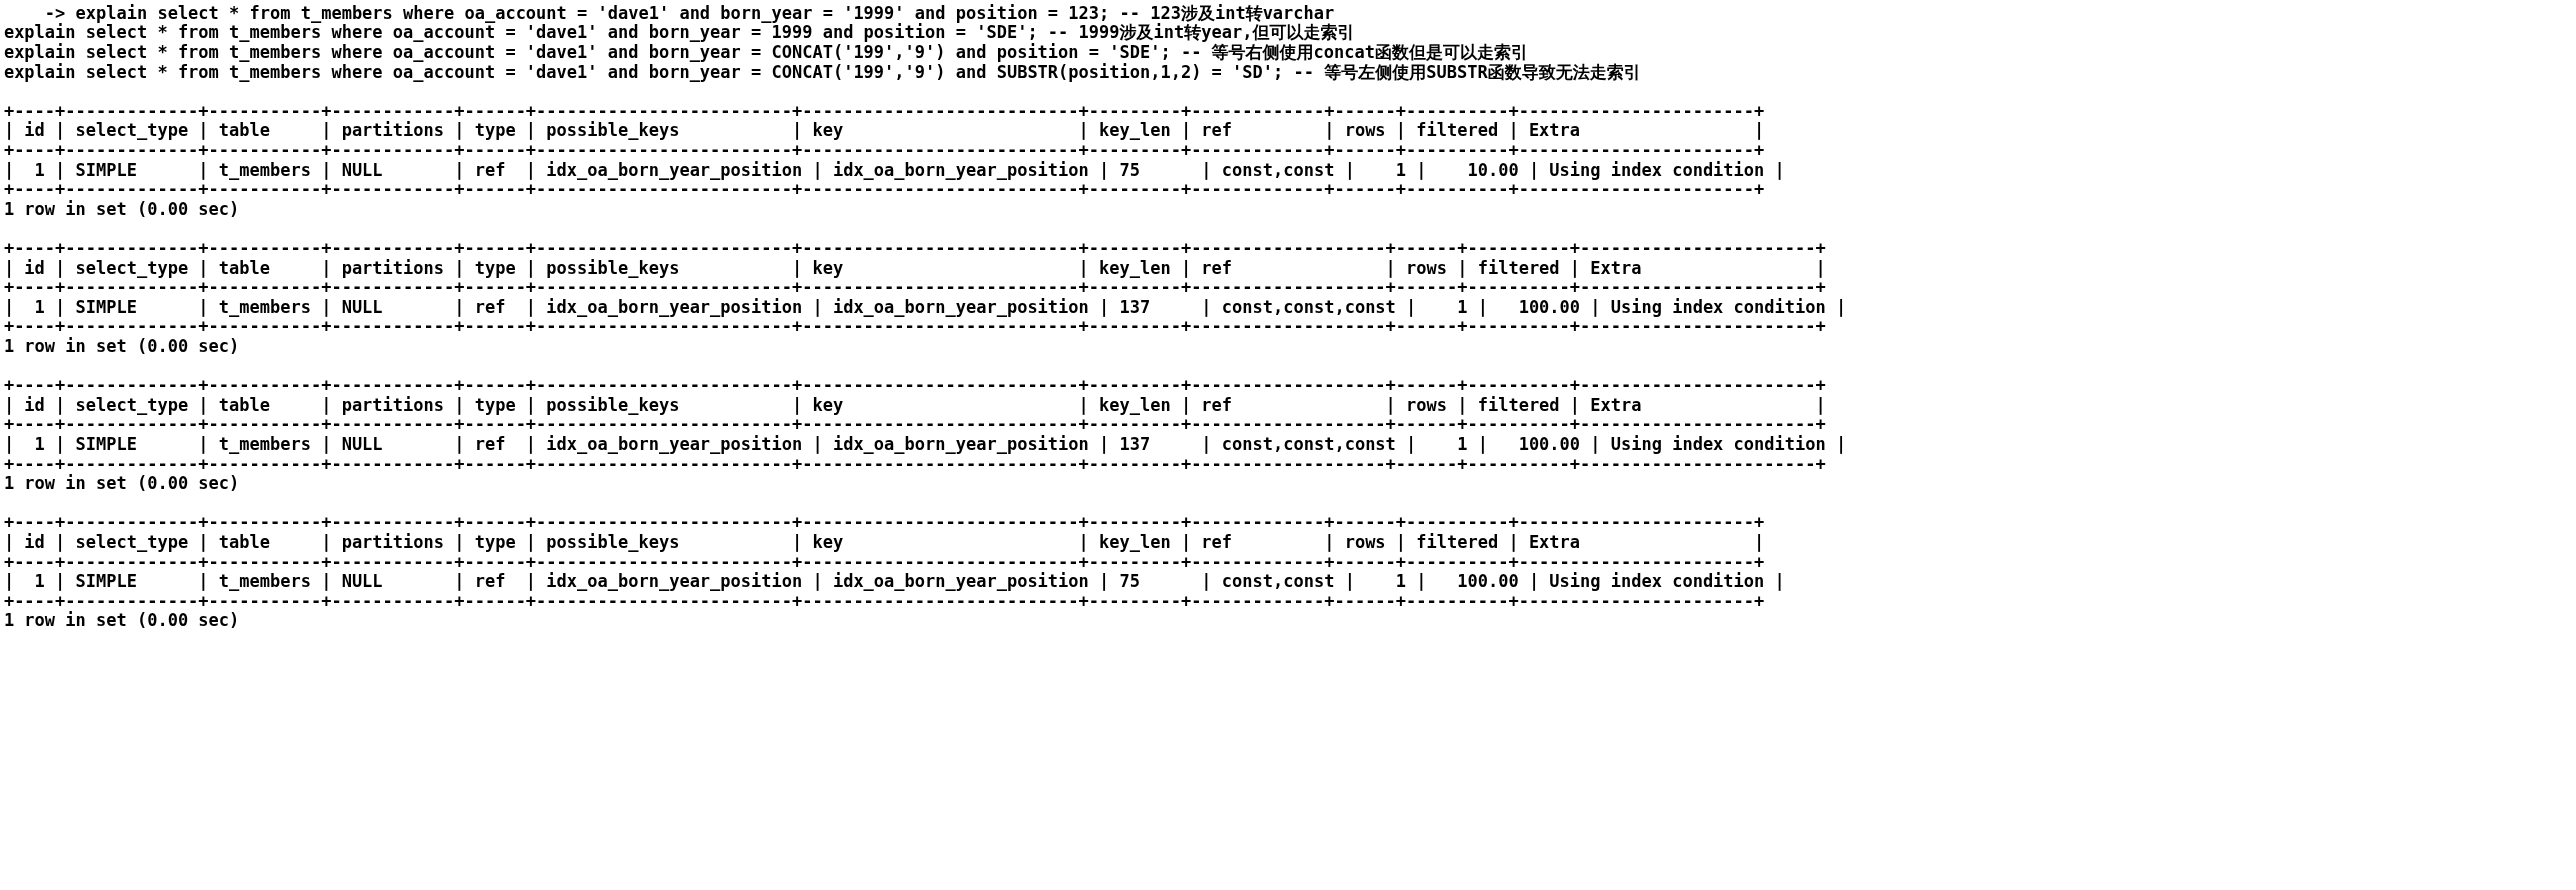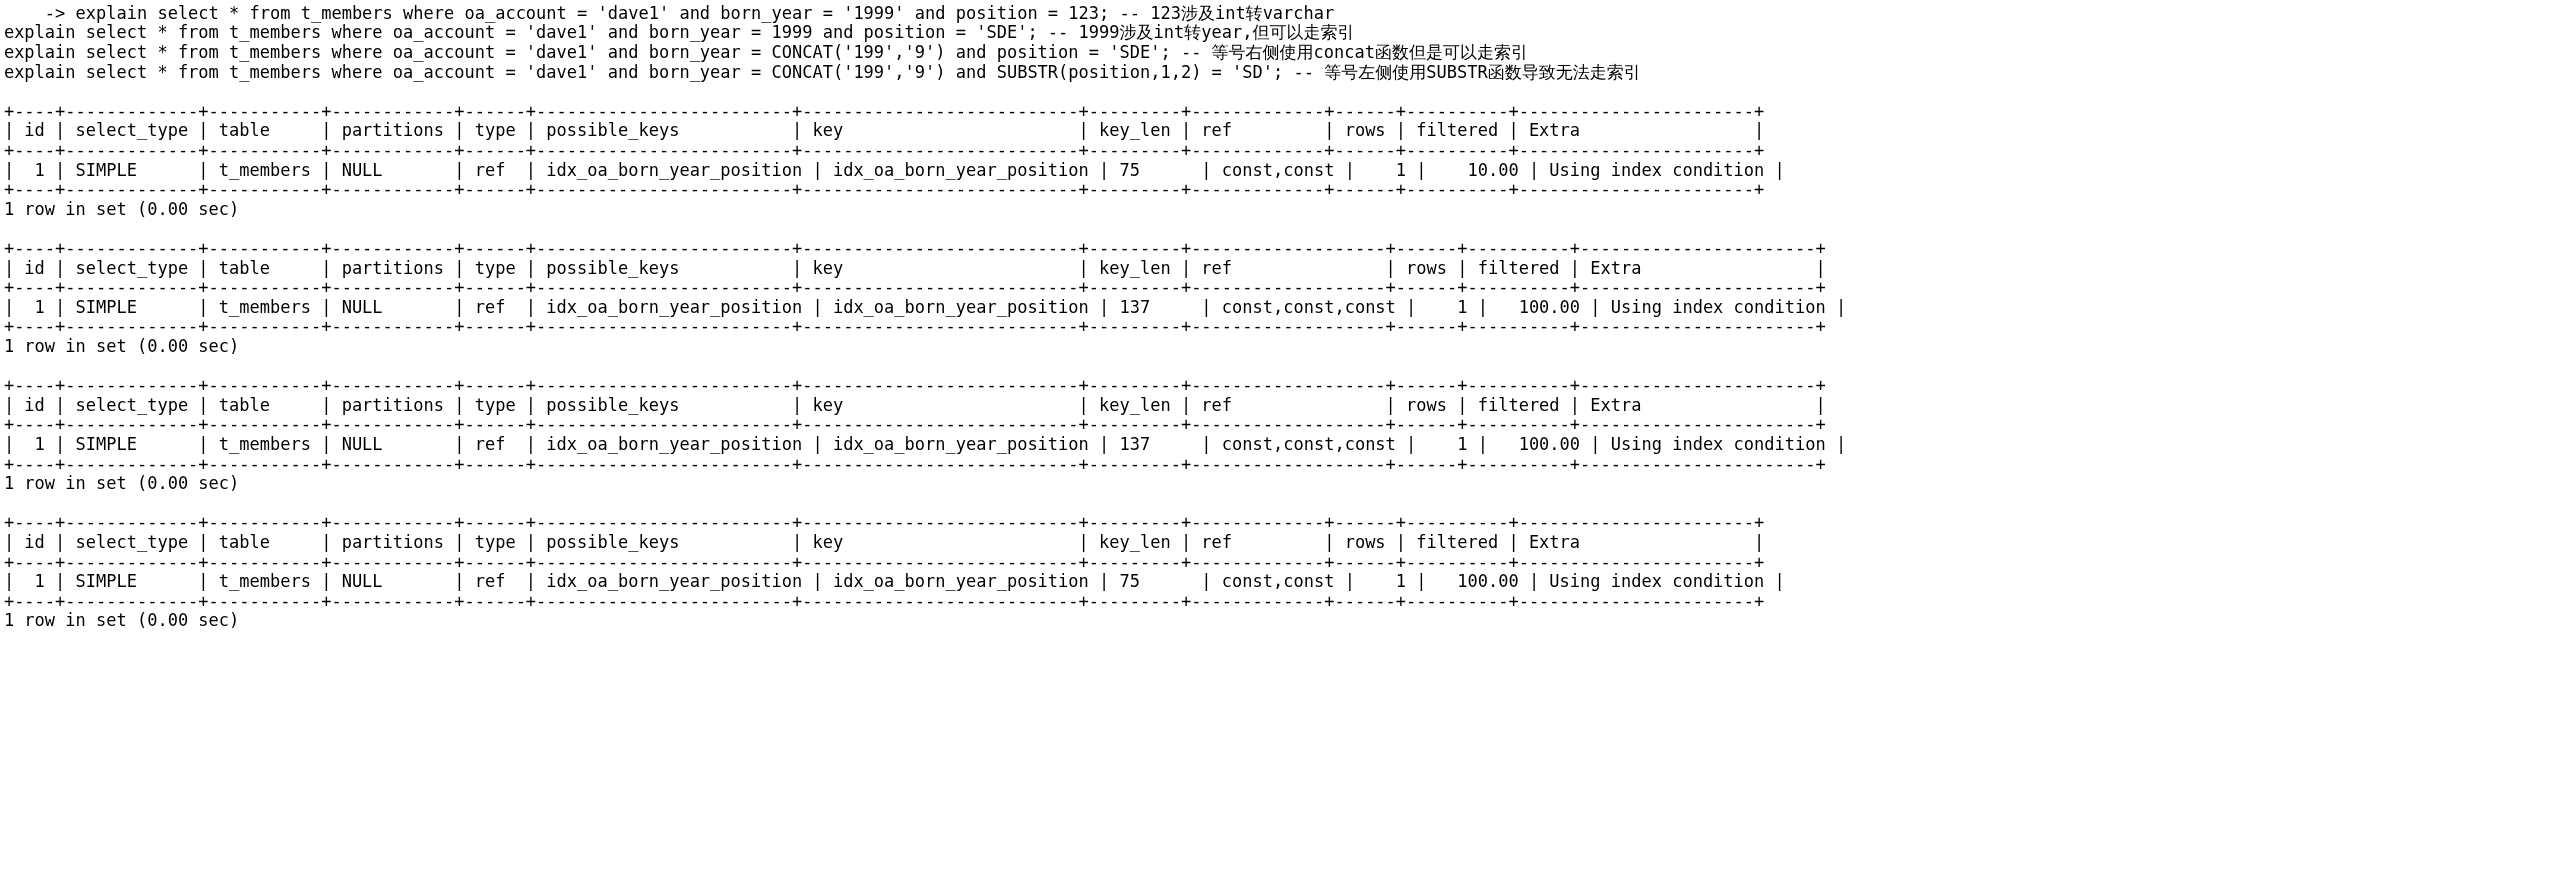--- a/index.html
+++ b/index.html
@@ -14,20 +14,21 @@
     overflow: hidden;
     font-family: "DejaVu Sans Mono", "Liberation Mono", monospace;
     color: #000000;
   }
   #terminal {
     padding: 3.9px 0 0 3.9px;
     font-size: 17px;
     line-height: 19.6px;
     letter-spacing: 0px;
     white-space: pre;
+    font-weight: bold;
     -webkit-font-smoothing: none;
   }
   .line {
     white-space: pre;
     font-family: "DejaVu Sans Mono", "Liberation Mono", monospace;
     font-size: 17px;
     line-height: 19.6px;
     color: #000000;
     min-height: 19.6px;
   }

